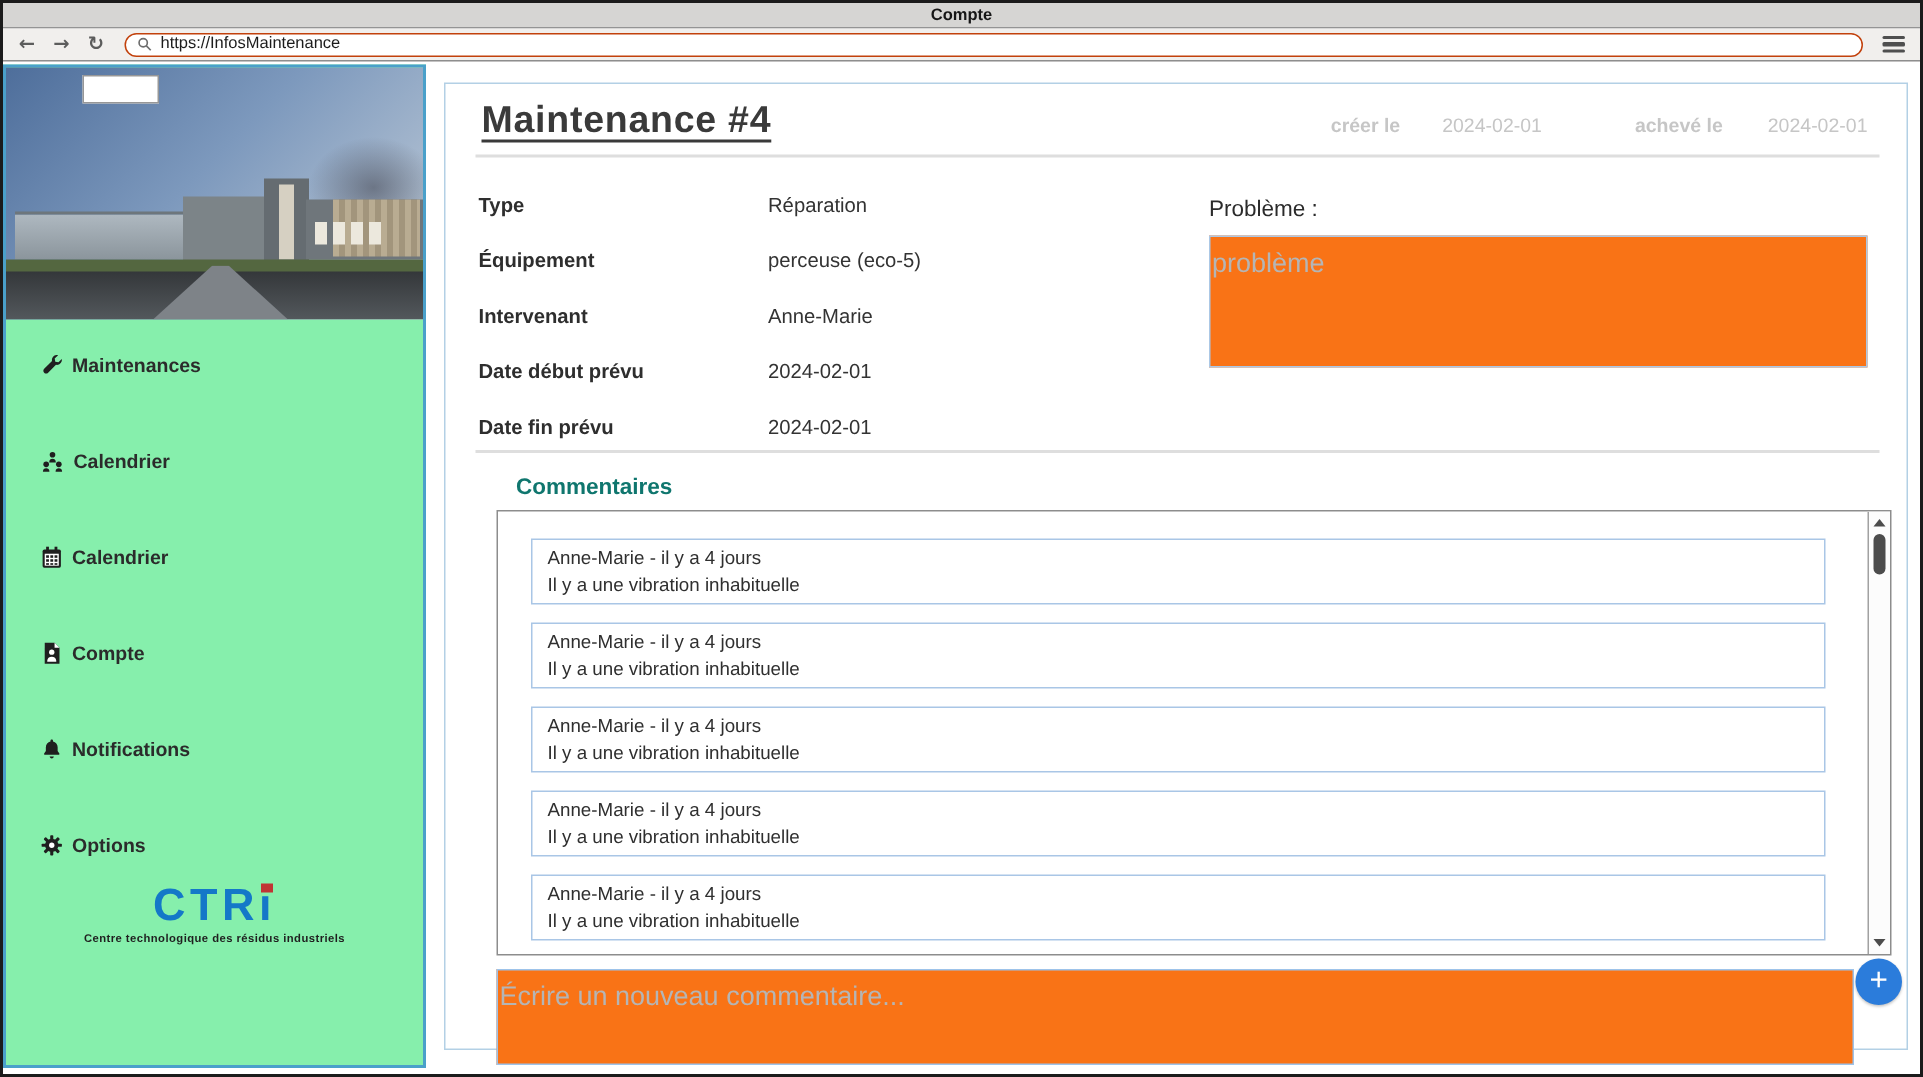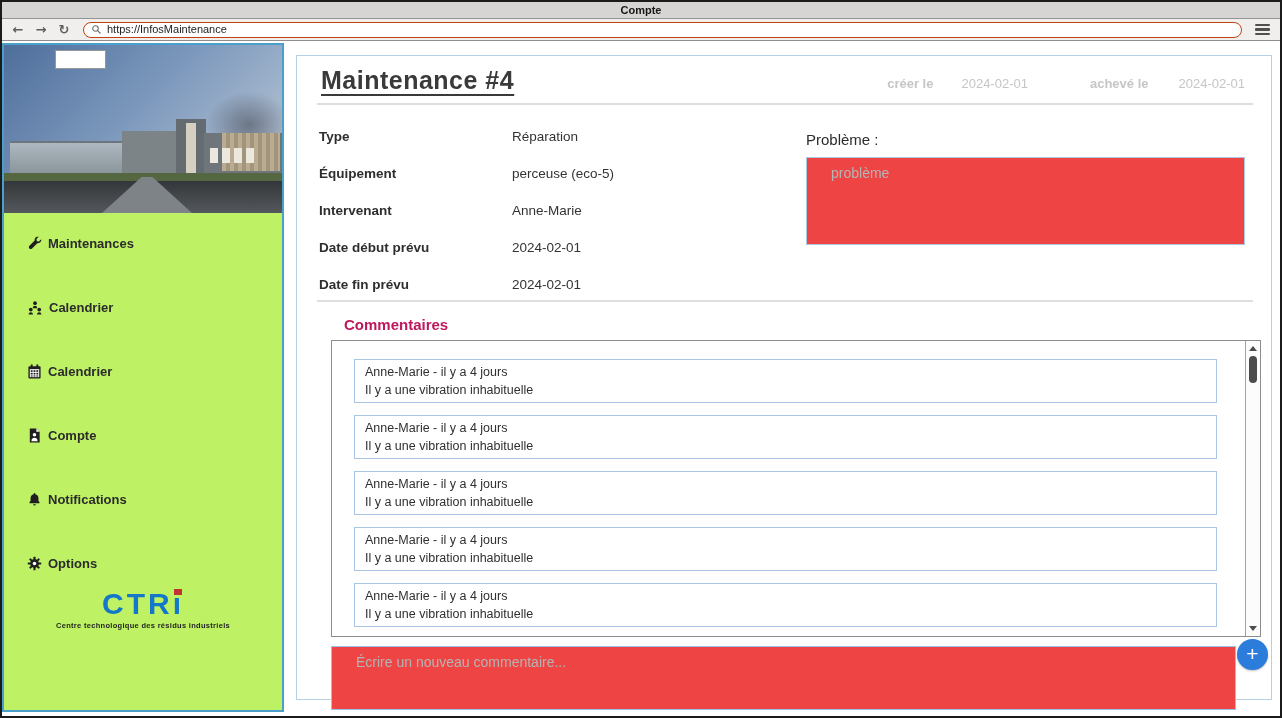--- a/index.html
+++ b/index.html
@@ -33,21 +33,21 @@
   .urlbar .url-text { font-size:11px; color:#1c1c1c; line-height:1; }
   .menu-btn { width:15px; height:12px; display:flex; flex-direction:column; justify-content:space-between; cursor:pointer; }
   .menu-btn span { display:block; height:2.4px; background:#4f4f4f; border-radius:1px; }
 
   
   .app { position:absolute; top:40px; left:0; right:0; bottom:0; background:#fff; }
 
   
   .sidebar {
     position:absolute; left:0; top:1px; width:282px; height:669px;
-    background:#bef264; border:2px solid #4aa0ca;
+    background:#86efac; border:2px solid #4aa0ca;
   }
   .photo { position:relative; width:100%; height:168px; overflow:hidden; background:linear-gradient(135deg,#4e6e9b 0%,#7d99bd 45%,#c6d0da 100%); }
   .photo .smudge { position:absolute; right:-12px; top:45px; width:90px; height:70px; background:radial-gradient(ellipse at center, rgba(55,55,65,.5), transparent 68%); }
   .photo .glass-wing { position:absolute; left:6px; bottom:40px; width:120px; height:32px; background:linear-gradient(#aeb8c0,#8b959c); border-top:2px solid #6d767c; }
   .photo .stone-block { position:absolute; left:118px; bottom:38px; width:56px; height:44px; background:#7c8488; }
   .photo .tower { position:absolute; left:172px; bottom:36px; width:30px; height:58px; background:#656c71; }
   .photo .tower::after { content:""; position:absolute; left:10px; top:4px; width:10px; height:50px; background:#d6d0c2; }
   .photo .right-wing { position:absolute; left:200px; right:0; bottom:40px; height:40px; background:#6f767b; }
   .photo .facade { position:absolute; right:2px; bottom:42px; width:58px; height:38px; background:repeating-linear-gradient(90deg,#b9ac92 0 4px,#a2957c 4px 8px); }
   .photo .win { position:absolute; bottom:50px; width:8px; height:15px; background:#ece8dd; }
@@ -77,27 +77,27 @@
   .divider { height:2px; background:#dedede; margin:8px 18px 0 20px; }
 
   .info-row { display:flex; margin:12px 26px 0 22px; }
   .fields { width:487px; display:grid; grid-template-columns:193px 1fr; row-gap:22px; align-content:start; font-size:13.5px; margin-top:12px; }
   .fields .f-label { font-weight:bold; color:#2e2e2e; }
   .fields .f-value { color:#333; }
 
   .problem-col { flex:1; padding-top:14px; }
   .problem-title { font-size:15px; font-weight:normal; color:#2b2b2b; margin-bottom:9px; }
   textarea {
-    width:100%; border:1px solid #abc8e6; background:#ef4444; resize:none;
-    font-family:"Liberation Sans", sans-serif; font-size:14px; color:#333; padding:7px 24px; outline:none;
+    width:100%; border:1px solid #abc8e6; background:#f97316; resize:none;
+    font-family:"Liberation Sans", sans-serif; font-size:18px; color:#333; padding:7px 1px; outline:none;
   }
   textarea::placeholder { color:#b5b5b5; }
   .problem-input { height:88px; }
 
-  .comments-title { font-size:15px; font-weight:bold; color:#be185d; margin:14px 0 7px 47px; }
+  .comments-title { font-size:15px; font-weight:bold; color:#0f766e; margin:14px 0 7px 47px; }
   .comments-box {
     position:relative; margin:0 10px 0 34px; height:297px;
     border:1px solid #8d8d8d; padding:18px 43px 0 22px; overflow:hidden;
   }
   .comment-card {
     height:44px; border:1px solid #a9c6e6; background:#fff; margin-bottom:12px;
     padding:5px 10px; display:flex; flex-direction:column; justify-content:space-between;
     font-size:12.5px; color:#2f2f2f;
   }
   .scrollbar {

